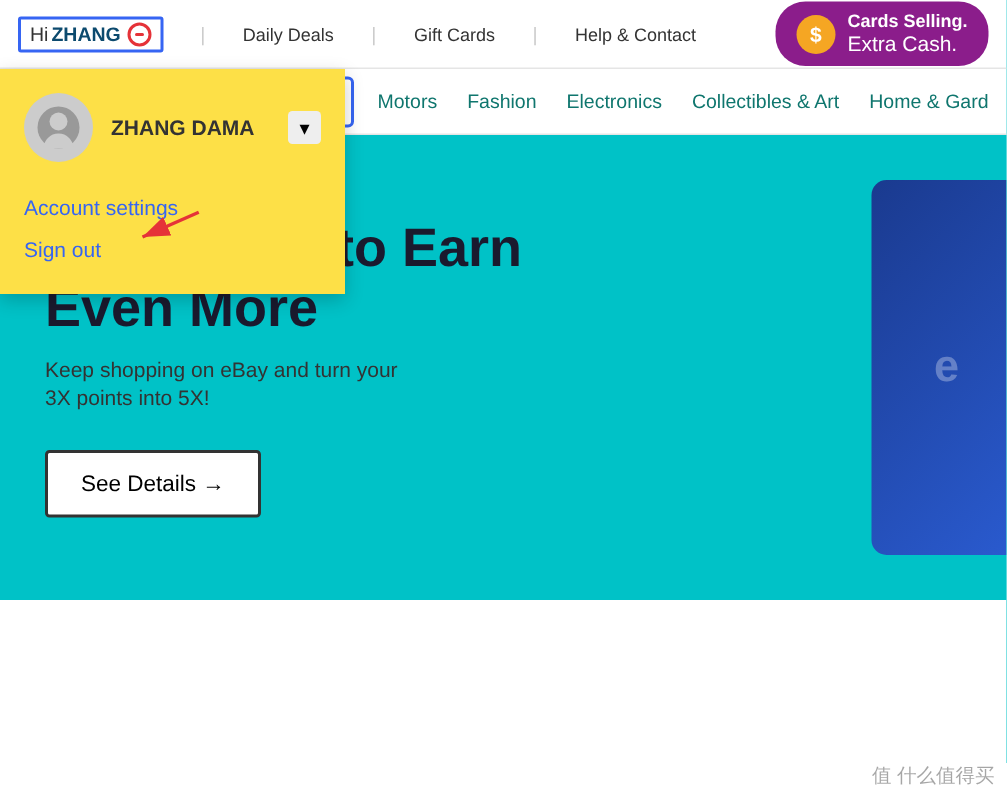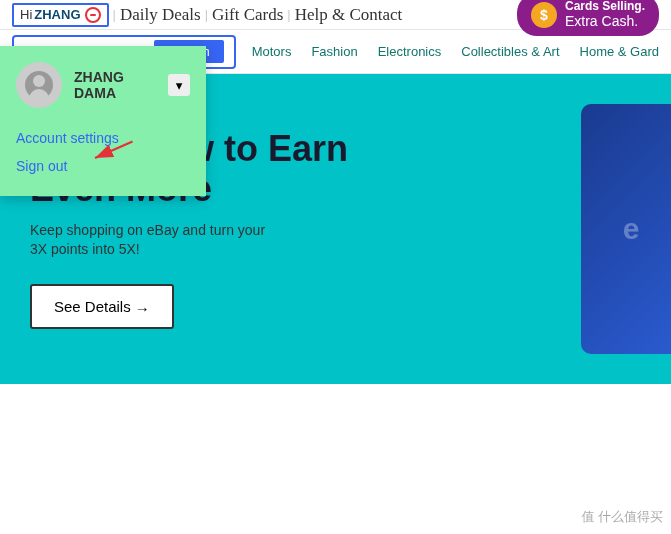--- a/index.html
+++ b/index.html
@@ -5,22 +5,22 @@
     * { margin: 0; padding: 0; box-sizing: border-box; }
     body { font-family: Arial, sans-serif; width: 671px; height: 534px; overflow: hidden; background: #fff; }
 
     
     .top-bar {
       background: #fff;
       border-bottom: 1px solid #e5e5e5;
       padding: 8px 12px;
       display: flex;
       align-items: center;
-      gap: 4px;
-      height: 30px;
+      gap: 25px;
+      height: 46px;
       position: relative;
       z-index: 100;
     }
     .hi-user {
       display: flex;
       align-items: center;
       gap: 2px;
       font-size: 13px;
       color: #333;
       border: 2px solid #3665f3;
@@ -34,24 +34,23 @@
       width: 16px; height: 16px;
       border-radius: 50%;
       border: 2px solid #e53238;
       display: inline-flex; align-items: center; justify-content: center;
       margin-left: 2px;
     }
     .circle-icon::after { content: ''; width: 6px; height: 2px; background: #e53238; border-radius: 1px; }
     .nav-divider { color: #ccc; font-size: 13px; }
     .nav-link {
       color: #333;
-      font-size: 17px;
+      font-size: 12px;
       cursor: pointer;
       text-decoration: none;
-      font-family: Liberation Serif, serif;
     }
     .easy-selling-btn {
       margin-left: auto;
       background: #8b1d8b;
       color: #fff;
       padding: 6px 14px;
       border-radius: 20px;
       font-size: 12px;
       font-weight: bold;
       display: flex;
@@ -70,22 +69,22 @@
     }
     .easy-selling-text { line-height: 1.2; }
     .easy-selling-text div:first-child { font-size: 12px; font-weight: bold; }
     .easy-selling-text div:last-child { font-size: 14px; font-weight: normal; }
 
     
     .dropdown-panel {
       position: absolute;
       top: 46px;
       left: 0;
-      width: 206px;
-      background: #86efac;
+      width: 230px;
+      background: #fde047;
       box-shadow: 0 4px 12px rgba(0,0,0,0.2);
       z-index: 200;
       padding: 16px;
     }
     .user-profile {
       display: flex;
       align-items: center;
       gap: 12px;
       margin-bottom: 12px;
     }

